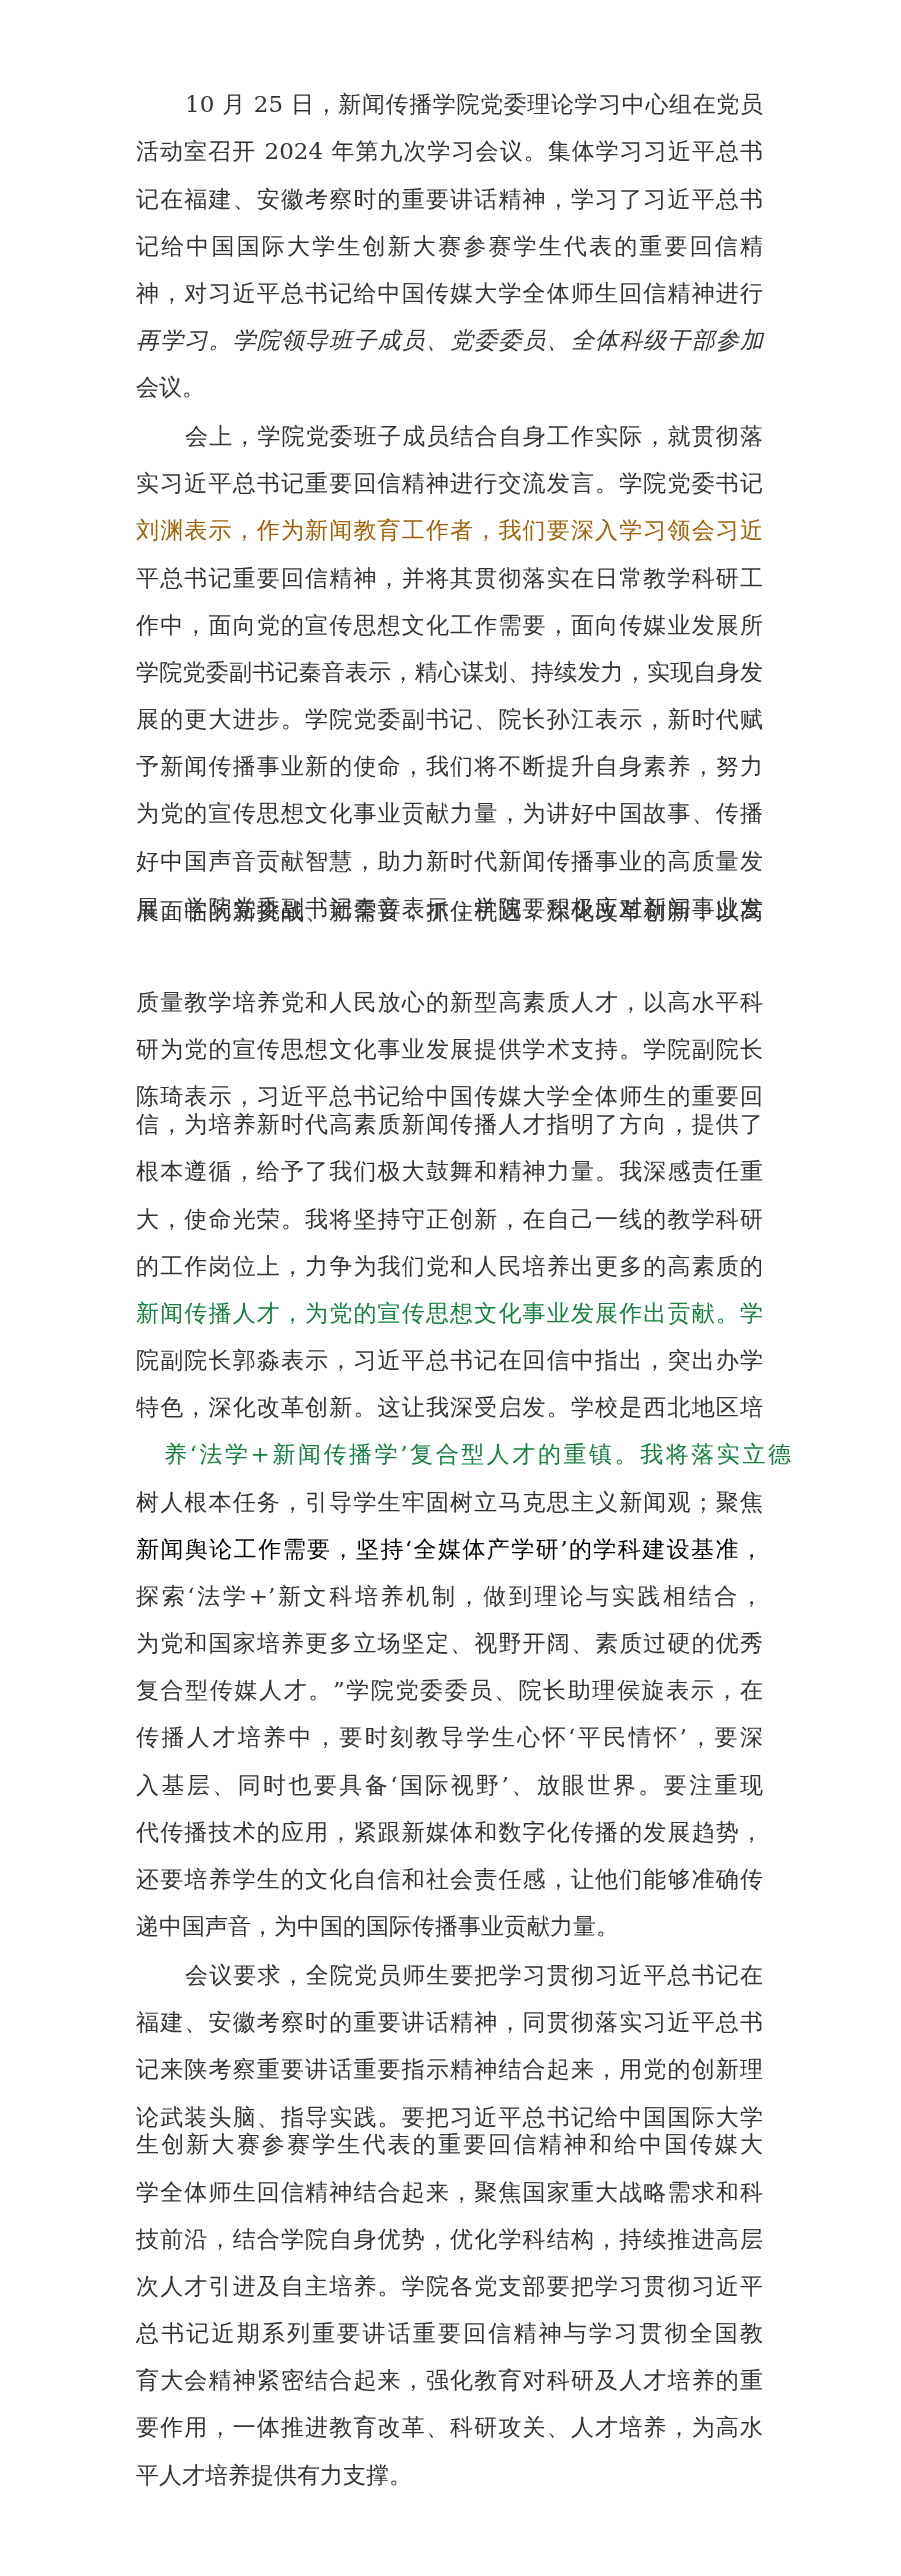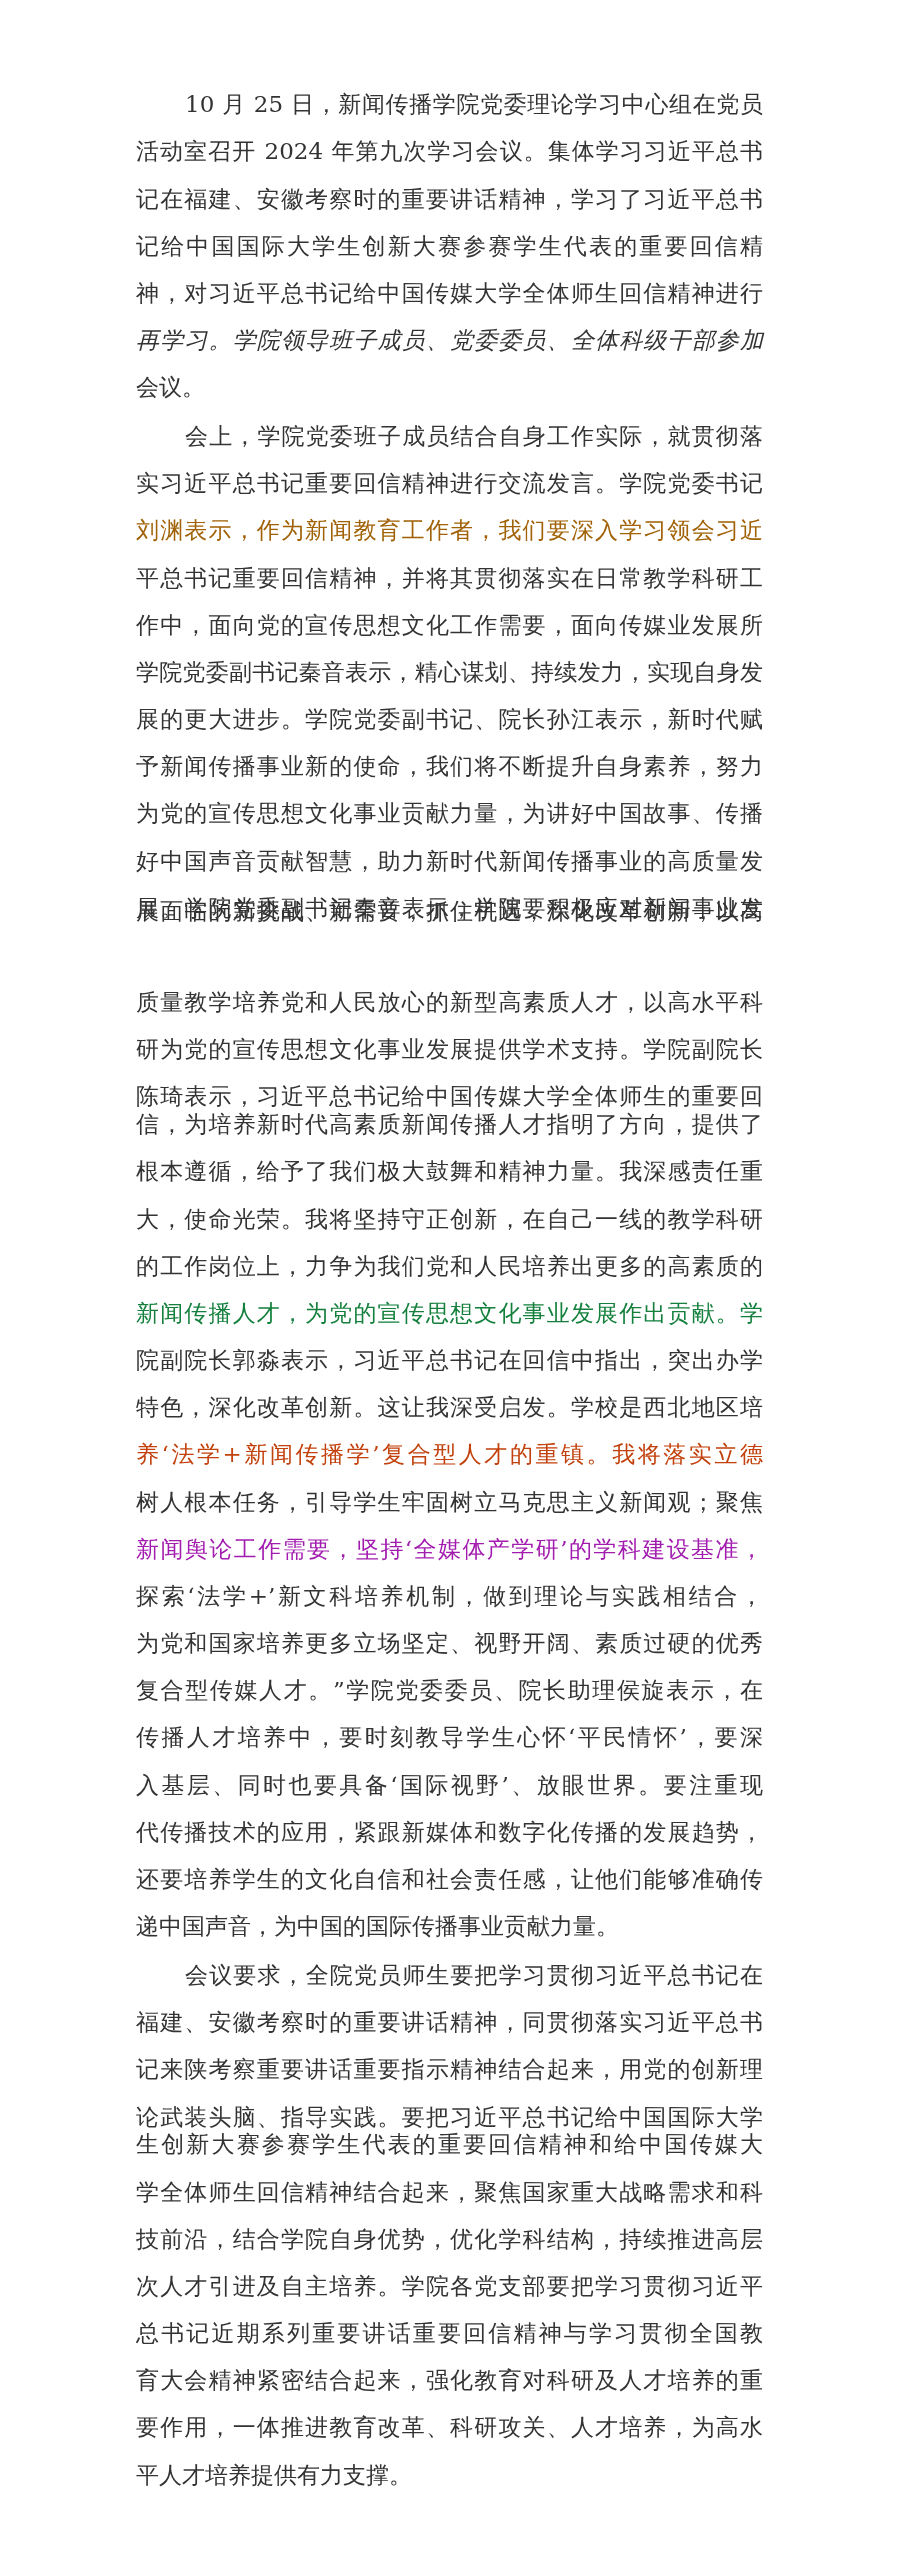--- a/index.html
+++ b/index.html
@@ -65,23 +65,23 @@
       <div class="text-line" style="top: 979px; color: rgb(51, 51, 51);">质量教学培养党和人民放心的新型高素质人才，以高水平科</div>
       <div class="text-line" style="top: 1026px; color: rgb(51, 51, 51);">研为党的宣传思想文化事业发展提供学术支持。学院副院长</div>
       <div class="text-line" style="top: 1073px; color: rgb(51, 51, 51);">陈琦表示，习近平总书记给中国传媒大学全体师生的重要回</div>
       <div class="text-line" style="top: 1101px; color: rgb(51, 51, 51);">信，为培养新时代高素质新闻传播人才指明了方向，提供了</div>
       <div class="text-line" style="top: 1148px; color: rgb(51, 51, 51);">根本遵循，给予了我们极大鼓舞和精神力量。我深感责任重</div>
       <div class="text-line" style="top: 1196px; color: rgb(51, 51, 51);">大，使命光荣。我将坚持守正创新，在自己一线的教学科研</div>
       <div class="text-line" style="top: 1243px; color: rgb(51, 51, 51);">的工作岗位上，力争为我们党和人民培养出更多的高素质的</div>
       <div class="text-line" style="top: 1290px; color: #15803d;">新闻传播人才，为党的宣传思想文化事业发展作出贡献。学</div>
       <div class="text-line" style="top: 1337px; color: rgb(51, 51, 51);">院副院长郭淼表示，习近平总书记在回信中指出，突出办学</div>
       <div class="text-line" style="top: 1384px; color: rgb(51, 51, 51);">特色，深化改革创新。这让我深受启发。学校是西北地区培</div>
-      <div class="text-line" style="top: 1431px; color: #c2410c;">养‘法学+新闻传播学’复合型人才的重镇。我将落实立德</div>
+      <div class="text-line" style="top: 1431px; color: #15803d; margin-left: 28px;">养‘法学+新闻传播学’复合型人才的重镇。我将落实立德</div>
       <div class="text-line" style="top: 1479px; color: rgb(51, 51, 51);">树人根本任务，引导学生牢固树立马克思主义新闻观；聚焦</div>
-      <div class="text-line" style="top: 1526px; color: #a21caf;">新闻舆论工作需要，坚持‘全媒体产学研’的学科建设基准，</div>
+      <div class="text-line" style="top: 1526px; color: #000000;">新闻舆论工作需要，坚持‘全媒体产学研’的学科建设基准，</div>
       <div class="text-line" style="top: 1573px; color: rgb(51, 51, 51);">探索‘法学+’新文科培养机制，做到理论与实践相结合，</div>
       <div class="text-line" style="top: 1620px; color: rgb(51, 51, 51);">为党和国家培养更多立场坚定、视野开阔、素质过硬的优秀</div>
       <div class="text-line" style="top: 1667px; color: rgb(51, 51, 51);">复合型传媒人才。”学院党委委员、院长助理侯旋表示，在</div>
       <div class="text-line" style="top: 1714px; color: rgb(51, 51, 51);">传播人才培养中，要时刻教导学生心怀‘平民情怀’，要深</div>
       <div class="text-line" style="top: 1762px; color: rgb(51, 51, 51);">入基层、同时也要具备‘国际视野’、放眼世界。要注重现</div>
       <div class="text-line" style="top: 1809px; color: rgb(51, 51, 51);">代传播技术的应用，紧跟新媒体和数字化传播的发展趋势，</div>
       <div class="text-line" style="top: 1856px; color: rgb(51, 51, 51);">还要培养学生的文化自信和社会责任感，让他们能够准确传</div>
       <div class="text-line end" style="top: 1903px; color: rgb(51, 51, 51);">递中国声音，为中国的国际传播事业贡献力量。</div>
       <div class="text-line indent" style="top: 1952px; color: rgb(51, 51, 51);">会议要求，全院党员师生要把学习贯彻习近平总书记在</div>
       <div class="text-line" style="top: 1999px; color: rgb(51, 51, 51);">福建、安徽考察时的重要讲话精神，同贯彻落实习近平总书</div>

